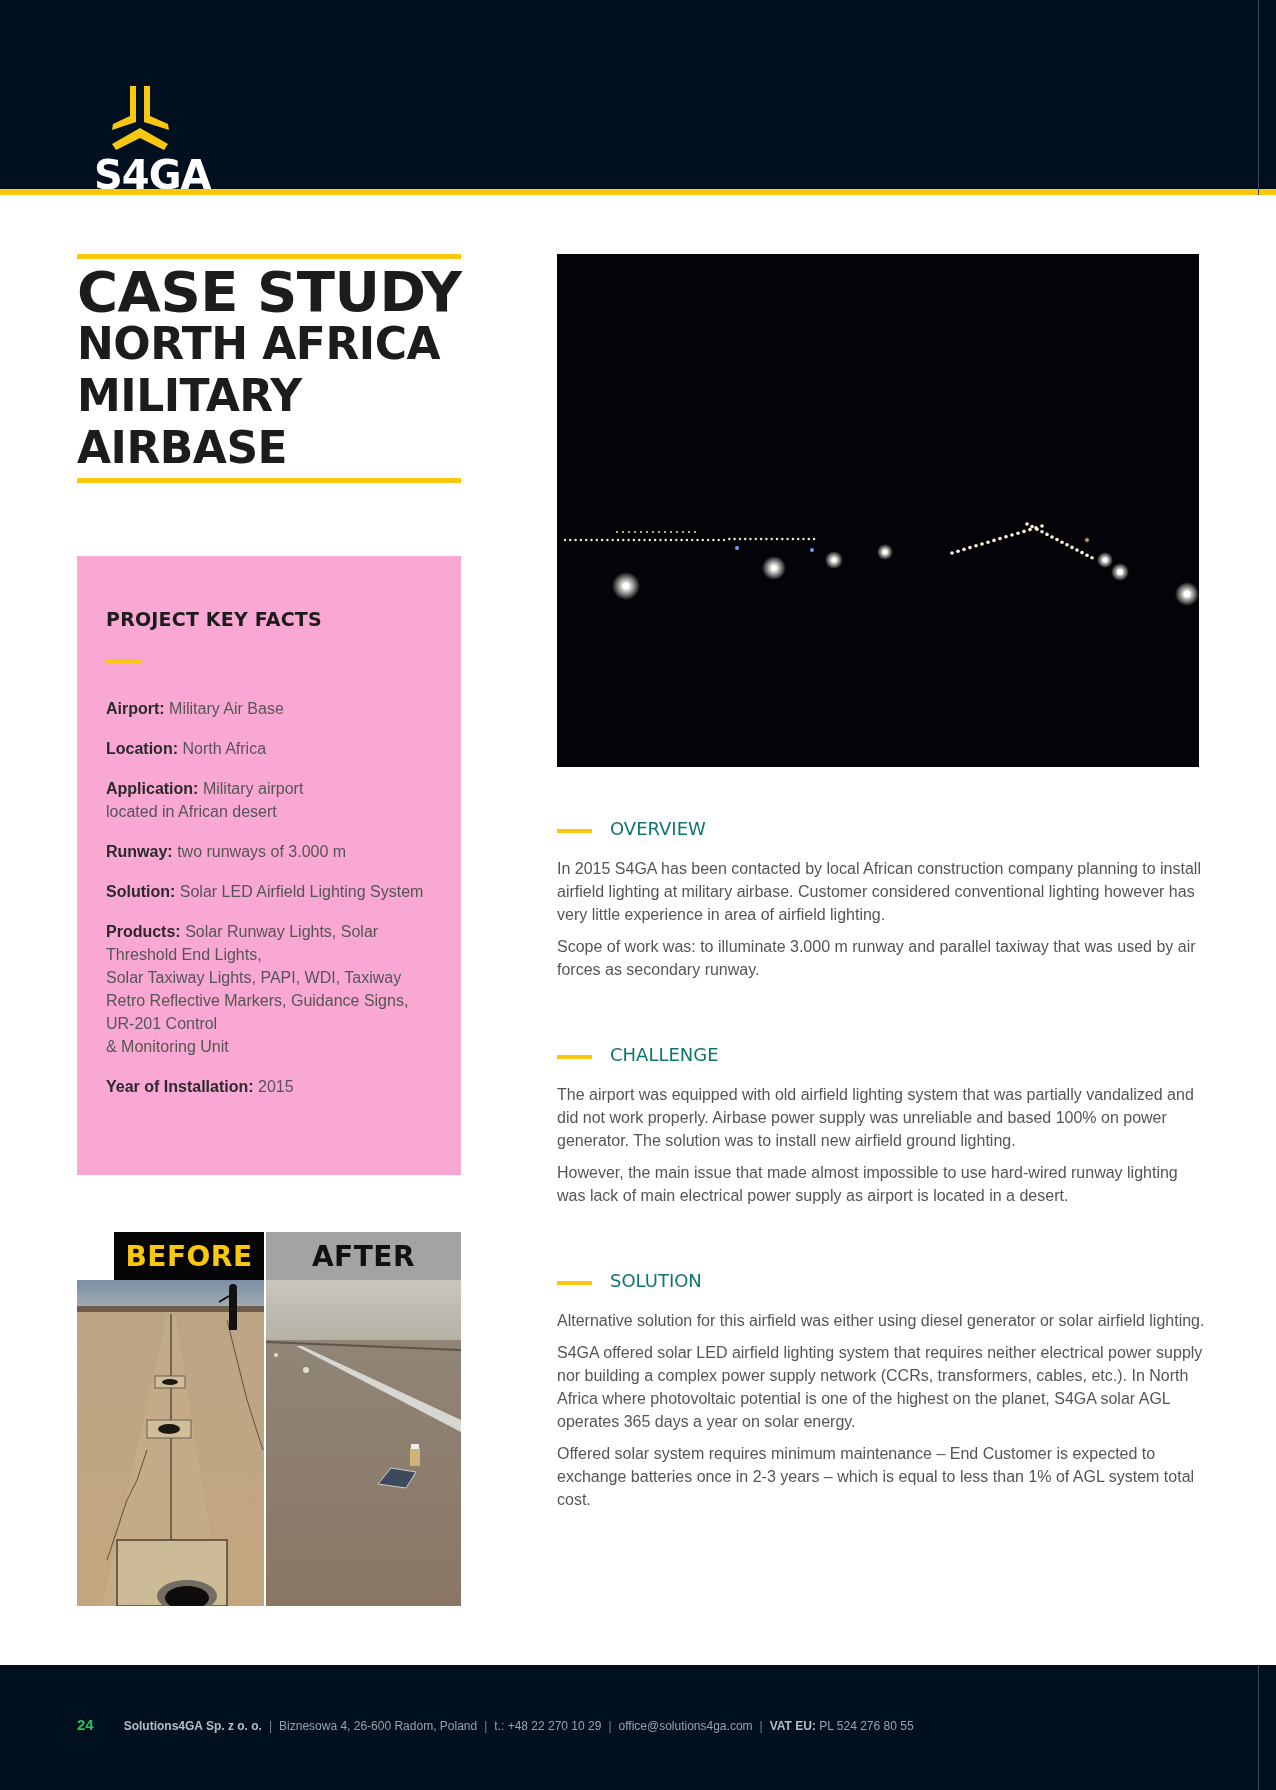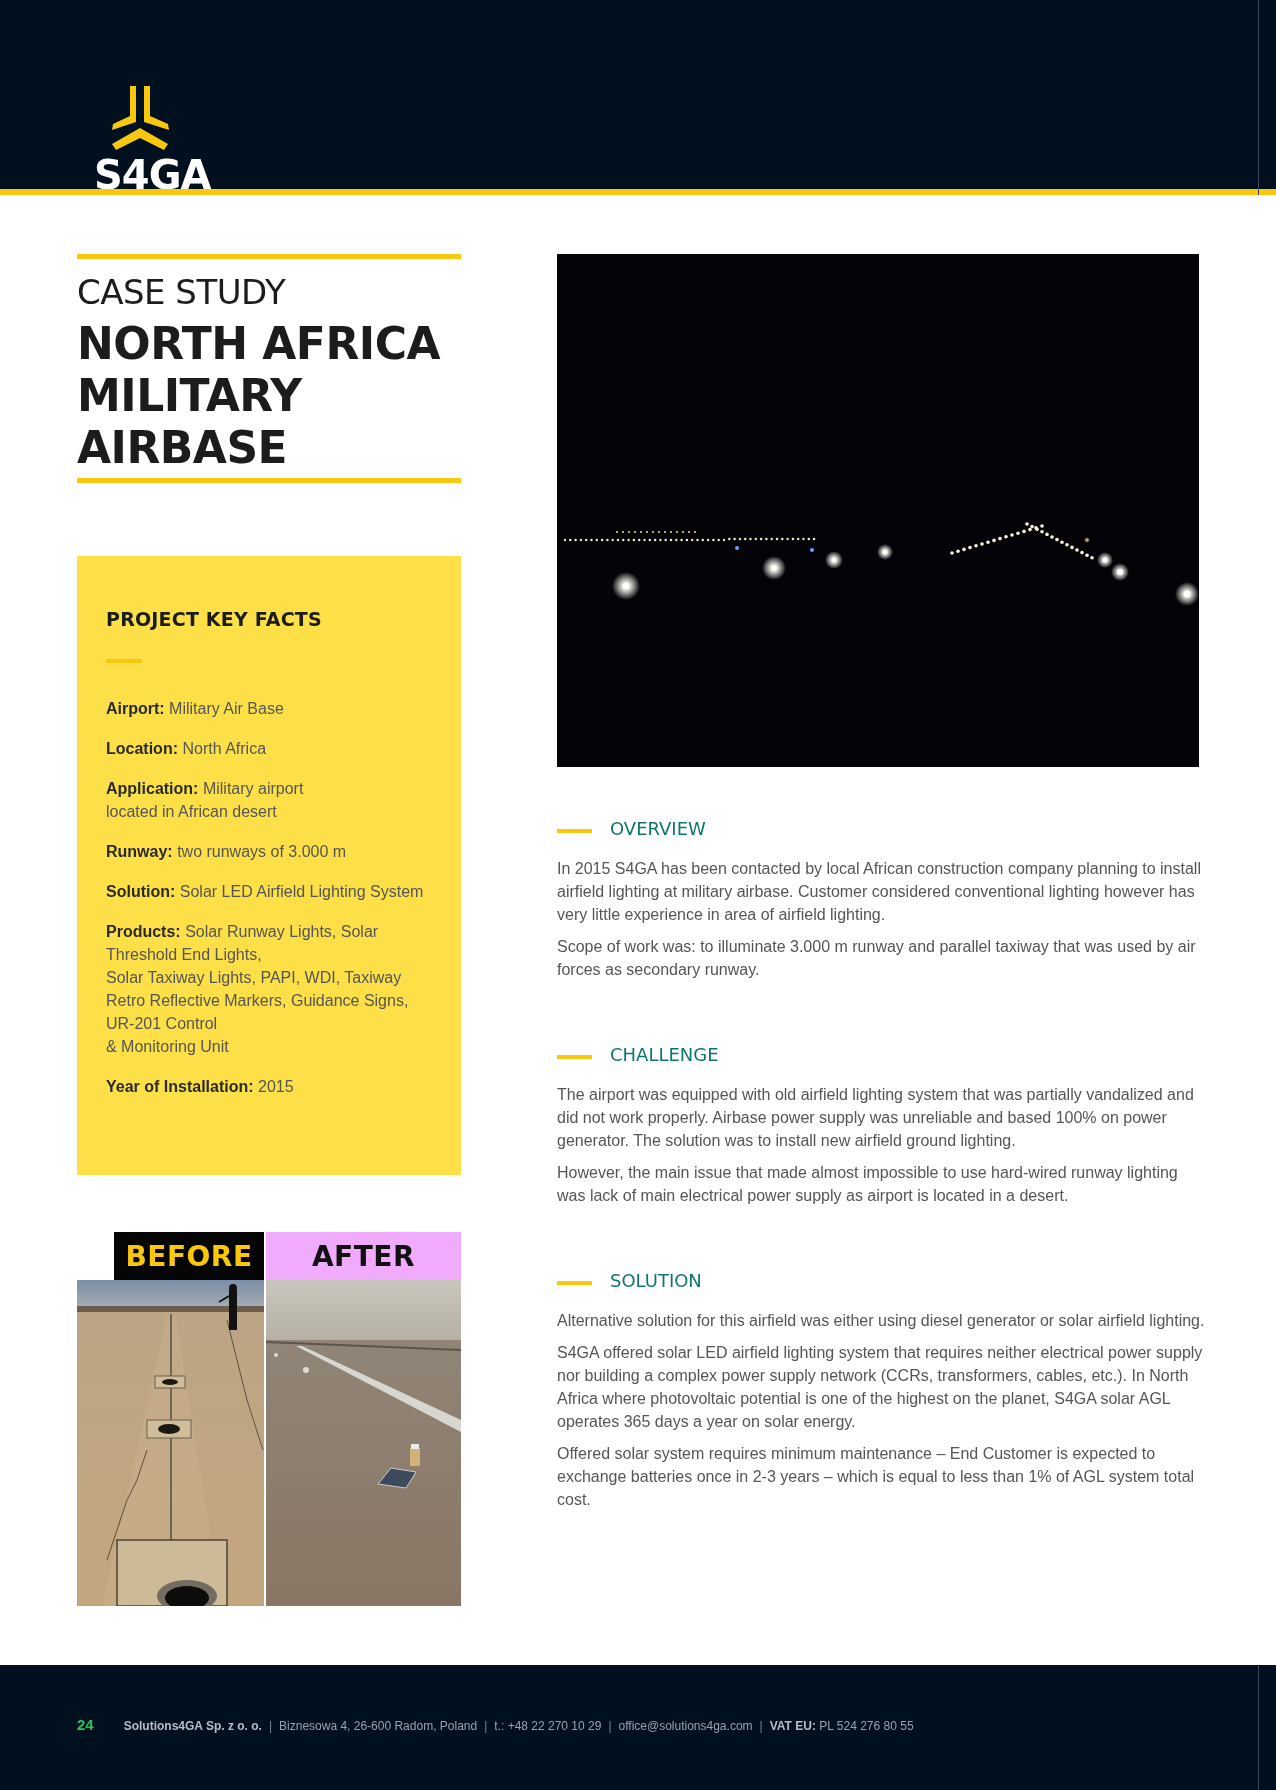--- a/index.html
+++ b/index.html
@@ -10,38 +10,38 @@
   .header { position: absolute; left: 0; top: 0; width: 1276px; height: 189px; background: #01101f; }
   .header-band { position: absolute; left: 0; top: 189px; width: 1276px; height: 6px; background: #f9c80e; }
   .edge-line { position: absolute; left: 1258px; width: 1px; background: #3a4654; }
   .logo { position: absolute; left: 88px; top: 86px; display: flex; align-items: center; flex-direction: column; }
   .logo svg { width: 74px; height: 66px; }
   .logo-text { margin-left: 6px; color: #ffffff; font-family: "DejaVu Sans", sans-serif; font-weight: bold; font-size: 40px; letter-spacing: -1px; }
 
   
   .title-rule { position: absolute; left: 77px; width: 384px; height: 5px; background: #f9c80e; }
   .title-block { position: absolute; left: 77px; top: 266px; width: 400px; color: #1c1c1c; font-family: "DejaVu Sans", sans-serif; }
-  .title-light { font-size: 34px; font-weight: normal; line-height: 52px; letter-spacing: -0.5px; }
+  .title-light { font-size: 56px; font-weight: bold; line-height: 52px; letter-spacing: -0.5px; }
   .title-bold { font-size: 44px; font-weight: bold; line-height: 52px; letter-spacing: -0.5px; }
 
   
-  .facts { position: absolute; left: 77px; top: 556px; width: 384px; height: 619px; background: #fde047; padding: 52px 0 0 29px; }
+  .facts { position: absolute; left: 77px; top: 556px; width: 384px; height: 619px; background: #f9a8d4; padding: 52px 0 0 29px; }
   .facts-title { font-family: "DejaVu Sans", sans-serif; font-weight: bold; font-size: 19px; color: #1c1c1c; letter-spacing: 0.2px; }
   .facts-accent { width: 36px; height: 4px; background: #f9c80e; margin-top: 29px; margin-bottom: 34px; }
   .fact { font-size: 16px; line-height: 23px; color: #555; margin-bottom: 17px; width: 340px; white-space: pre-line; }
   .fact b { color: #2a2a2a; font-weight: bold; }
 
   
   .ba { position: absolute; left: 77px; top: 1232px; width: 384px; height: 374px; }
   .ba-panel { position: absolute; top: 0; height: 374px; overflow: hidden; }
   .ba-before { left: 0; width: 187px; padding-left: 37px; }
   .ba-after { left: 189px; width: 195px; }
   .ba-label { height: 48px; display: flex; align-items: center; justify-content: center; font-family: "DejaVu Sans", sans-serif; font-weight: bold; font-size: 28px; letter-spacing: 0.5px; }
   .ba-before .ba-label { background: #050505; color: #f9c80e; }
-  .ba-after .ba-label { background: #f0abfc; color: #111; }
+  .ba-after .ba-label { background: #a3a3a3; color: #111; }
   .ba-photo { position: absolute; left: 0; top: 48px; width: 100%; height: 326px; }
 
   
   .night { position: absolute; left: 557px; top: 254px; width: 642px; height: 513px; background: #030308; overflow: hidden; }
 
   
   .section { position: absolute; left: 557px; width: 650px; }
   .sec-head { display: flex; align-items: center; height: 24px; }
   .sec-accent { width: 35px; height: 4px; background: #f9c80e; margin-right: 18px; margin-top: 6px; }
   .sec-title { font-family: "DejaVu Sans", sans-serif; font-weight: normal; font-size: 18px; color: #0f766e; }

